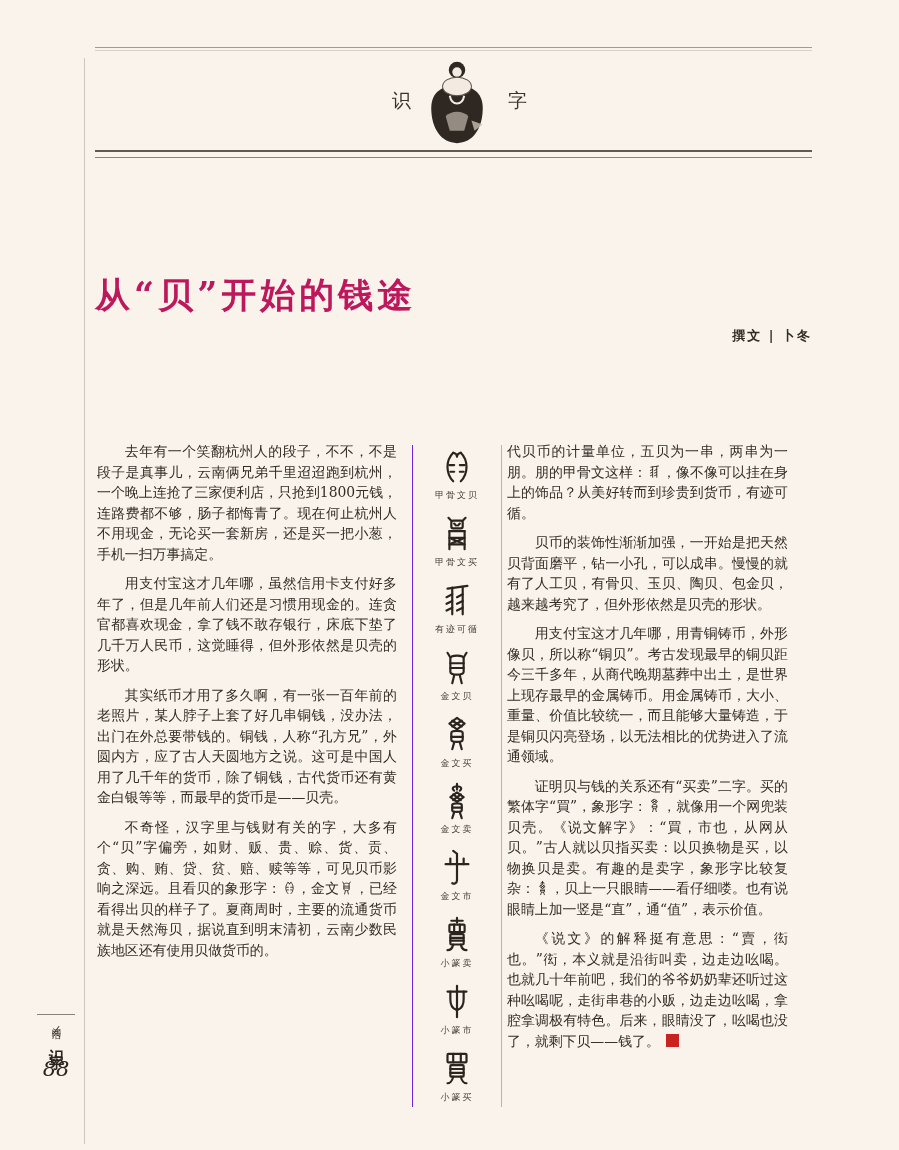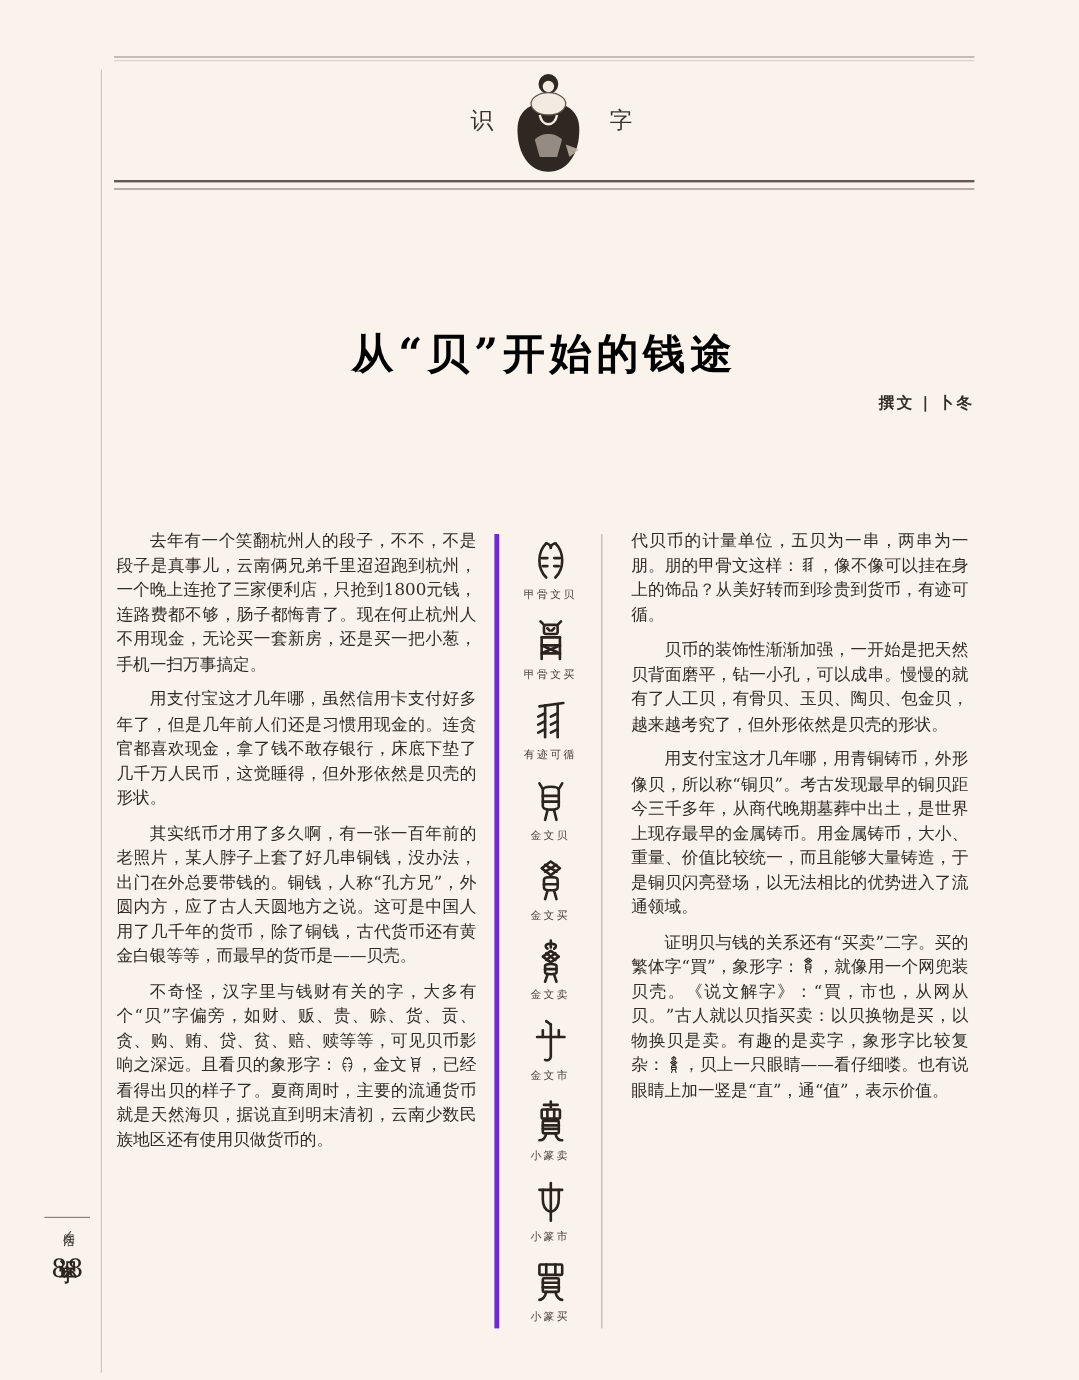--- a/index.html
+++ b/index.html
@@ -9,49 +9,49 @@
   #rule-top{position:absolute;left:95px;top:47px;width:717px;height:2px;
             border-top:1px solid #a39a90;border-bottom:1px solid #d9d1c7;}
   #rule-double{position:absolute;left:95px;top:150px;width:717px;height:5px;
             border-top:2px solid #625a51;border-bottom:1px solid #8a8178;}
   #page-edge{position:absolute;left:84px;top:58px;width:1px;height:1086px;background:#cfc5ba;}
   .hdr-char{position:absolute;top:88px;font-size:19px;letter-spacing:1px;color:#3a332c;}
   #hdr-left{left:392px;}
   #hdr-right{left:508px;}
   #emblem{position:absolute;left:423px;top:58px;width:68px;height:92px;}
   
-  #title{position:absolute;left:95px;top:272px;width:717px;margin:0;text-align:center;
-         font-size:35px;font-weight:bold;letter-spacing:4px;color:#000000;}
+  #title{position:absolute;left:95px;top:272px;width:717px;margin:0;text-align:left;
+         font-size:35px;font-weight:bold;letter-spacing:4px;color:#be185d;}
   #byline{position:absolute;left:95px;top:327px;width:717px;text-align:right;
           font-size:13px;font-weight:bold;letter-spacing:2px;color:#332c25;}
   
   #col-left{position:absolute;left:97px;top:441px;width:300px;}
-  #col-right{position:absolute;left:526px;top:441px;width:281px;}
+  #col-right{position:absolute;left:507px;top:441px;width:281px;}
   .para{margin:0 0 9px 0;font-size:13.9px;line-height:20.5px;text-align:justify;
         text-indent:2em;color:#332c26;}
   .para.no-indent{text-indent:0;}
   .inline-glyph{width:15px;height:16px;vertical-align:-3px;color:#2b241e;}
   .end-mark{display:inline-block;width:13px;height:13px;background:#c8231e;
             margin-left:6px;vertical-align:-1px;}
   
   #glyph-col{position:absolute;left:412px;top:445px;width:90px;height:662px;
-             border-left:4px solid #6d28d9;border-right:1px solid #bdb3a7;
+             border-left:1px solid #6d28d9;border-right:1px solid #bdb3a7;
              display:flex;flex-direction:column;align-items:center;
              justify-content:space-between;padding:3px 0;box-sizing:border-box;}
   .glyph-item{display:flex;flex-direction:column;align-items:center;gap:3px;}
   .column-glyph{width:38px;height:38px;color:#2b241e;}
   .glyph-label{font-size:9px;letter-spacing:2px;color:#463e35;}
   
   #sidebar{position:absolute;left:33px;top:1014px;width:46px;
            display:flex;flex-direction:column;align-items:center;}
   #sidebar-rule{width:38px;height:1px;background:#8a8178;margin-bottom:5px;}
   #sidebar-small{writing-mode:vertical-rl;font-size:9.5px;letter-spacing:2px;color:#3a332c;}
   #sidebar-slash{font-size:12px;transform:rotate(18deg);line-height:11px;margin:1px 0;color:#3a332c;}
   #sidebar-large{writing-mode:vertical-rl;font-size:15px;font-weight:bold;letter-spacing:4px;color:#2c251f;}
-  #page-number{font-size:21px;margin-top:0;color:#2c251f;}
+  #page-number{font-size:21px;margin-top:12px;color:#2c251f;font-style:italic;}
   svg .stroked{fill:none;stroke:currentColor;stroke-width:2.3;stroke-linecap:round;stroke-linejoin:round;}
 </style>
 </head>
 <body>
 
 <div class="page">
 
   <div id="rule-top"></div>
   <div id="page-edge"></div>
 
@@ -152,20 +152,21 @@
       <p class="para no-indent">代贝币的计量单位，五贝为一串，两串为一朋。朋的甲骨文这样：<svg class="inline-glyph" viewBox="0 0 40 40">
           <use href="#sym-jiaguwen-peng"></use>
         </svg>，像不像可以挂在身上的饰品？从美好转而到珍贵到货币，有迹可循。</p>
       <p class="para">贝币的装饰性渐渐加强，一开始是把天然贝背面磨平，钻一小孔，可以成串。慢慢的就有了人工贝，有骨贝、玉贝、陶贝、包金贝，越来越考究了，但外形依然是贝壳的形状。</p>
       <p class="para">用支付宝这才几年哪，用青铜铸币，外形像贝，所以称“铜贝”。考古发现最早的铜贝距今三千多年，从商代晚期墓葬中出土，是世界上现存最早的金属铸币。用金属铸币，大小、重量、价值比较统一，而且能够大量铸造，于是铜贝闪亮登场，以无法相比的优势进入了流通领域。</p>
       <p class="para">证明贝与钱的关系还有“买卖”二字。买的繁体字“買”，象形字：<svg class="inline-glyph" viewBox="0 0 40 40">
           <use href="#sym-jinwen-mai"></use>
         </svg>，就像用一个网兜装贝壳。《说文解字》：“買，市也，从网从贝。”古人就以贝指买卖：以贝换物是买，以物换贝是卖。有趣的是卖字，象形字比较复杂：<svg class="inline-glyph" viewBox="0 0 40 40">
           <use href="#sym-jinwen-mai4"></use>
         </svg>，贝上一只眼睛——看仔细喽。也有说眼睛上加一竖是“直”，通“值”，表示价值。</p>
+      <p class="para">《说文》的解释挺有意思：“賣，衒也。”衒，本义就是沿街叫卖，边走边吆喝。也就几十年前吧，我们的爷爷奶奶辈还听过这种吆喝呢，走街串巷的小贩，边走边吆喝，拿腔拿调极有特色。后来，眼睛没了，吆喝也没了，就剩下贝——钱了。<span class="end-mark"></span></p>
     </div>
 
   <div id="sidebar">
     <div id="sidebar-rule"></div>
     <div id="sidebar-small">阅活</div>
     <div id="sidebar-slash">/</div>
     <div id="sidebar-large">识字</div>
     <div id="page-number">88</div>
   </div>
 

